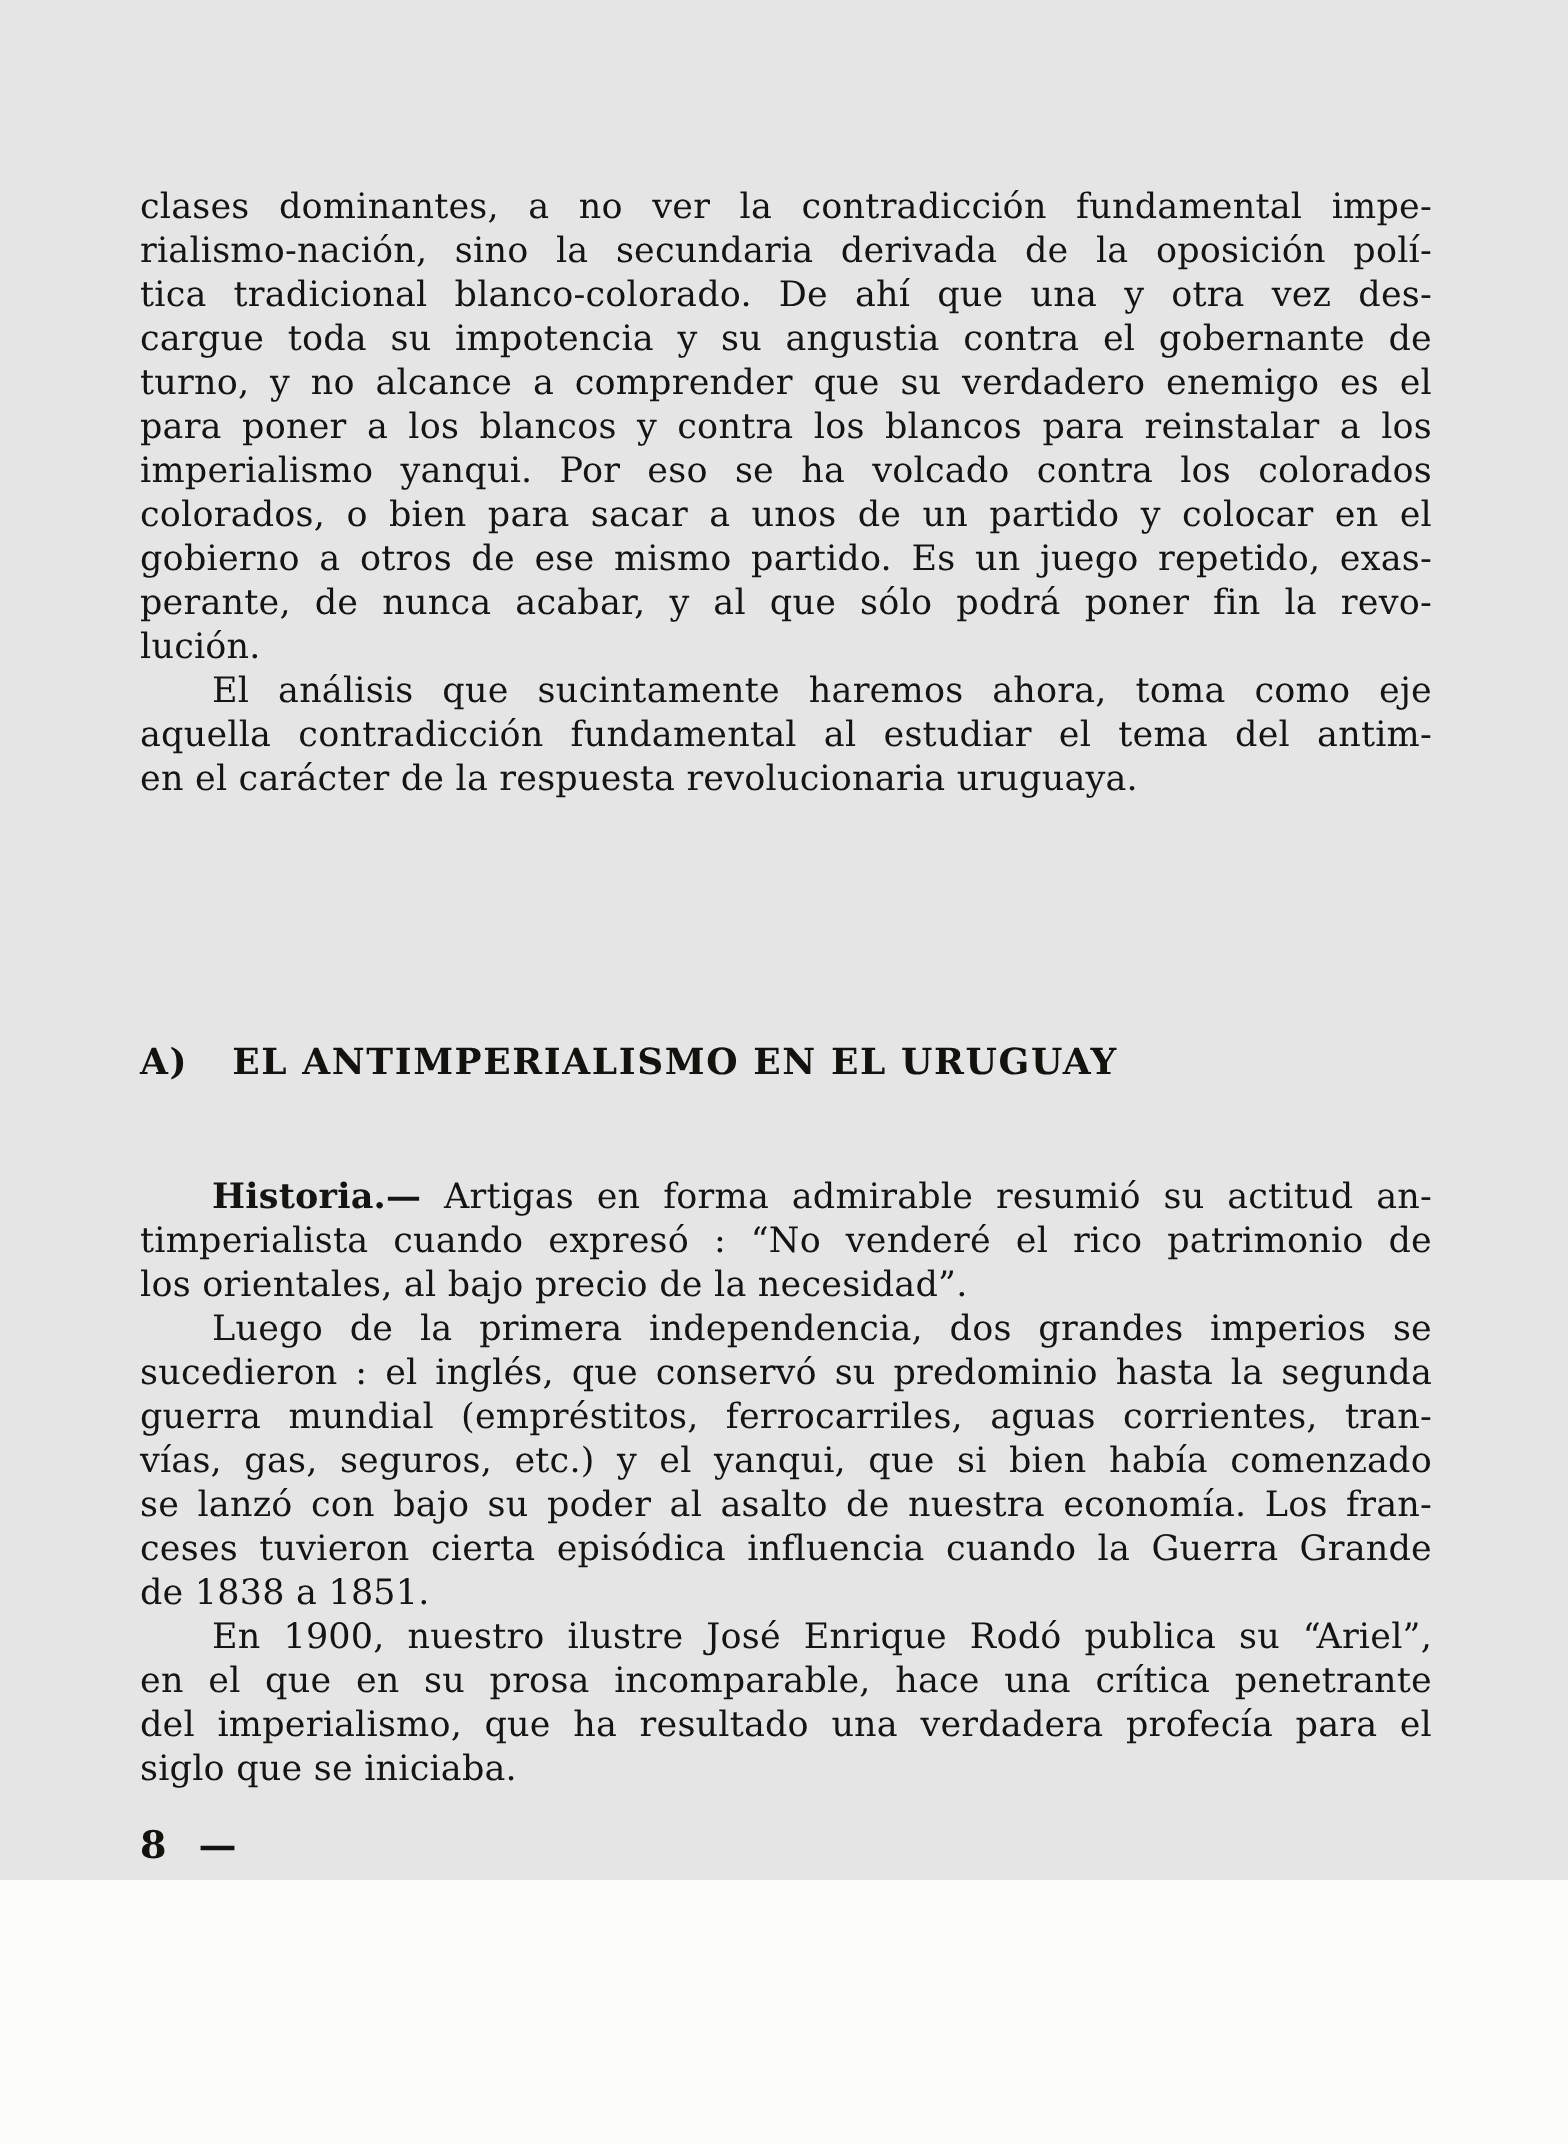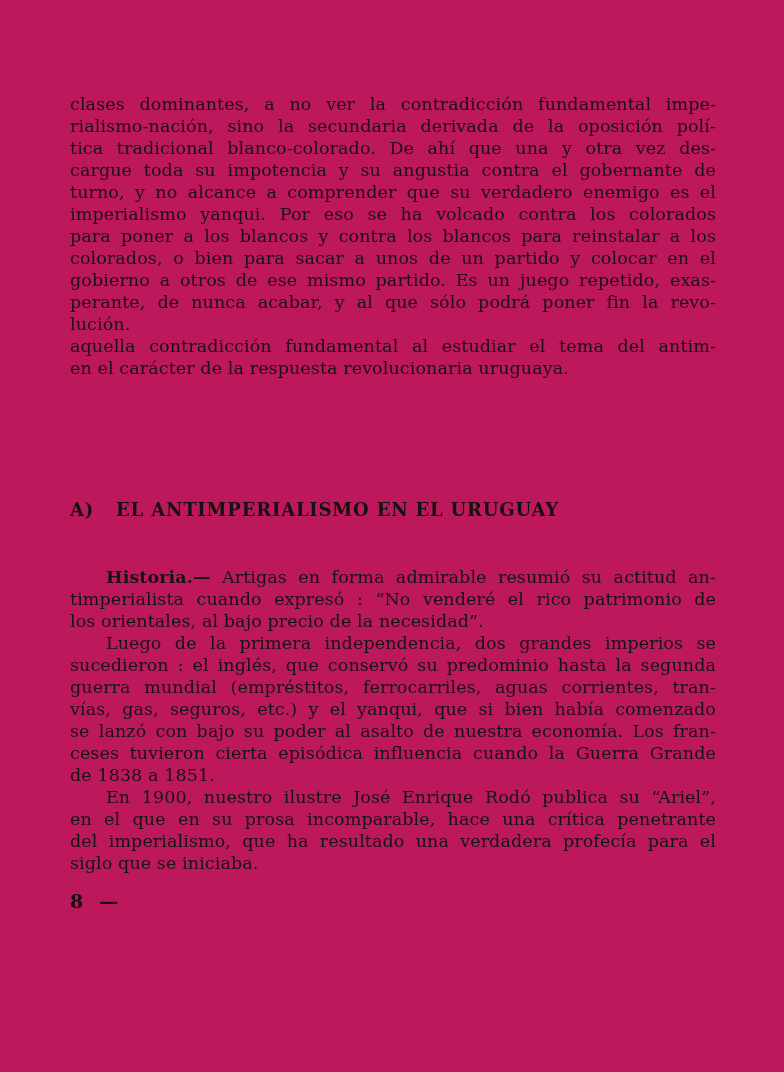--- a/index.html
+++ b/index.html
@@ -10,22 +10,22 @@
     width: 784px;
     height: 1072px;
     background: #fcfcfa;
     overflow: hidden;
     font-family: "DejaVu Serif", "Liberation Serif", serif;
     color: #161412;
   }
   .page {
     position: relative;
     width: 784px;
-    height: 1072px;
-    background: #be185d;
+    height: 940px;
+    background: #e5e5e5;
   }
   .text-column {
     margin-left: 70px;
     width: 646px;
   }
   #block-top {
     padding-top: 93px;
   }
   .paragraph {
     margin: 0;
@@ -83,28 +83,29 @@
 
 <div class="page">
 
   <div class="text-column" id="block-top">
       <div class="paragraph">
         <div class="line">clases dominantes, a no ver la contradicción fundamental impe-</div>
         <div class="line">rialismo-nación, sino la secundaria derivada de la oposición polí-</div>
         <div class="line">tica tradicional blanco-colorado. De ahí que una y otra vez des-</div>
         <div class="line">cargue toda su impotencia y su angustia contra el gobernante de</div>
         <div class="line">turno, y no alcance a comprender que su verdadero enemigo es el</div>
+        <div class="line">para poner a los blancos y contra los blancos para reinstalar a los</div>
         <div class="line">imperialismo yanqui. Por eso se ha volcado contra los colorados</div>
-        <div class="line">para poner a los blancos y contra los blancos para reinstalar a los</div>
         <div class="line">colorados, o bien para sacar a unos de un partido y colocar en el</div>
         <div class="line">gobierno a otros de ese mismo partido. Es un juego repetido, exas-</div>
         <div class="line">perante, de nunca acabar, y al que sólo podrá poner fin la revo-</div>
         <div class="line last">lución.</div>
       </div>
       <div class="paragraph">
+        <div class="line indent">El análisis que sucintamente haremos ahora, toma como eje</div>
         <div class="line">aquella contradicción fundamental al estudiar el tema del antim-</div>
         <div class="line last">en el carácter de la respuesta revolucionaria uruguaya.</div>
       </div>
     </div>
 
   <h2 class="section-heading">
     <span class="heading-prefix">A)</span><span>EL ANTIMPERIALISMO EN EL URUGUAY</span>
   </h2>
 
   <div class="text-column" id="block-body">

